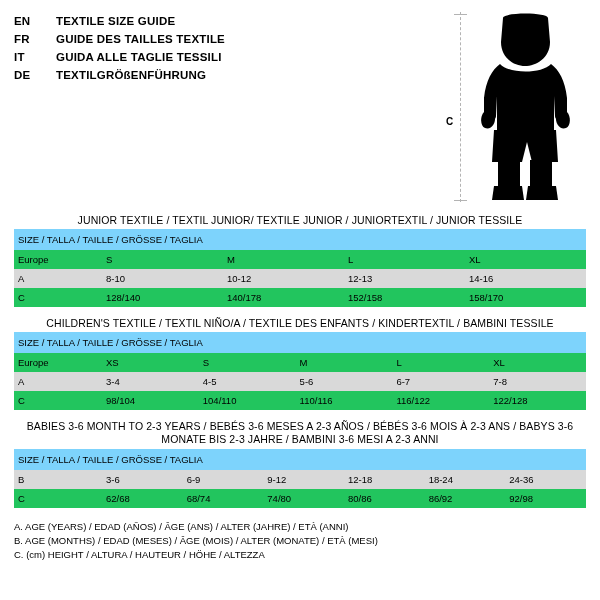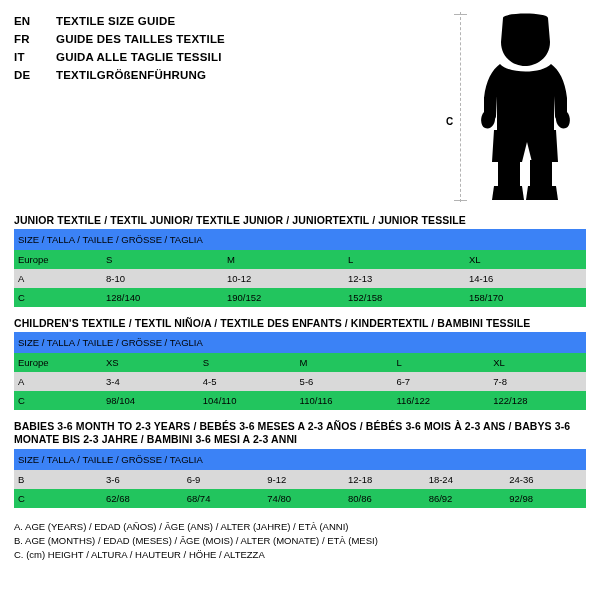--- a/index.html
+++ b/index.html
@@ -86,43 +86,44 @@
   .tick.bottom { top: 188px; }
   .baby-svg {
     position: absolute;
     left: 28px;
     top: 0px;
   }
 
   
   .section-title {
     font-size: 10.5px;
-    font-weight: bold;
+    font-weight: normal;
     margin: 10px 0 3px 0;
     letter-spacing: 0.1px;
+    text-align: center;
   }
   .section-title.two-line {
     line-height: 13px;
   }
   table.sizes {
     width: 100%;
     border-collapse: collapse;
     font-size: 9.5px;
     table-layout: fixed;
   }
   table.sizes th,
   table.sizes td {
     text-align: left;
     padding: 2px 0 2px 4px;
     font-weight: normal;
     vertical-align: middle;
     height: 15px;
   }
   table.sizes tr.head-row th {
-    background: #3b82f6;
+    background: #7dd3fc;
     color: #000;
     font-size: 9.5px;
     font-weight: normal;
     padding: 3px 0 3px 4px;
   }
   table.sizes tr.shade td {
     background: #d9d9d9;
   }
   table.sizes tr.plain td {
     background: #22c55e;
@@ -215,21 +216,21 @@
       <tr class="shade">
         <td>A</td>
         <td>8-10</td>
         <td>10-12</td>
         <td>12-13</td>
         <td>14-16</td>
       </tr>
       <tr class="plain">
         <td>C</td>
         <td>128/140</td>
-        <td>190/152</td>
+        <td>140/178</td>
         <td>152/158</td>
         <td>158/170</td>
       </tr>
     </tbody>
   </table>
 
   <div class="section-title">CHILDREN'S TEXTILE / TEXTIL NIÑO/A / TEXTILE DES ENFANTS / KINDERTEXTIL / BAMBINI TESSILE</div>
   <table class="sizes">
     <colgroup>
       <col class="col-first">

